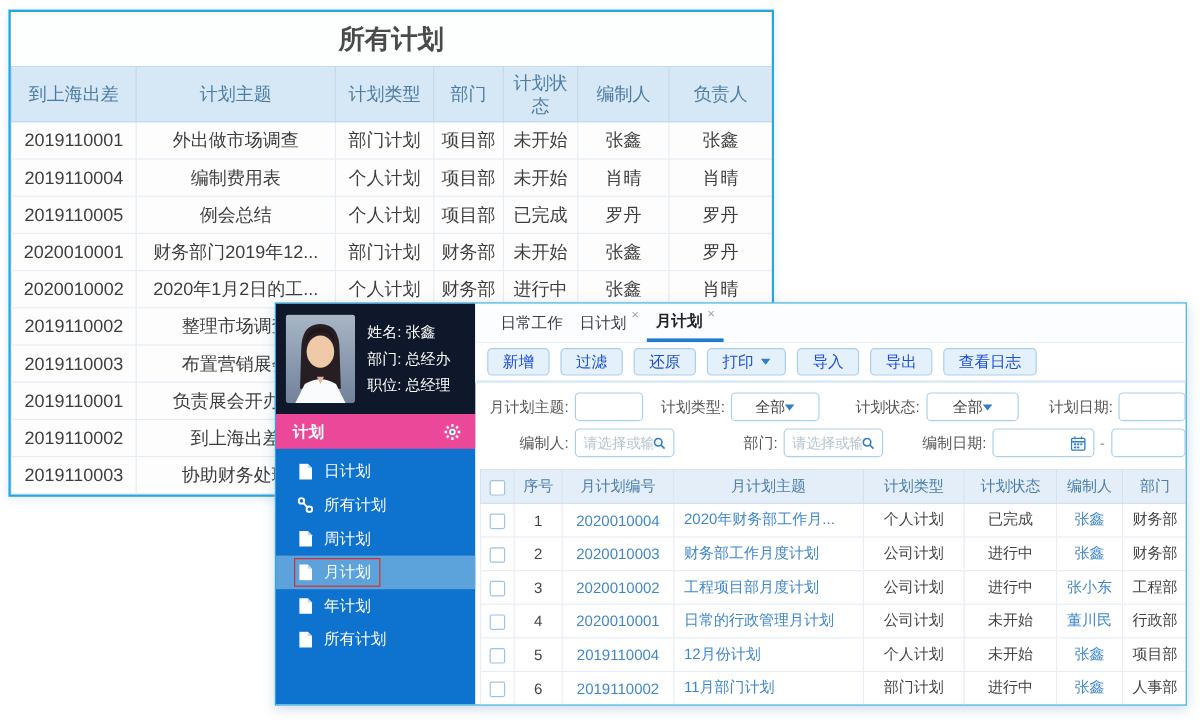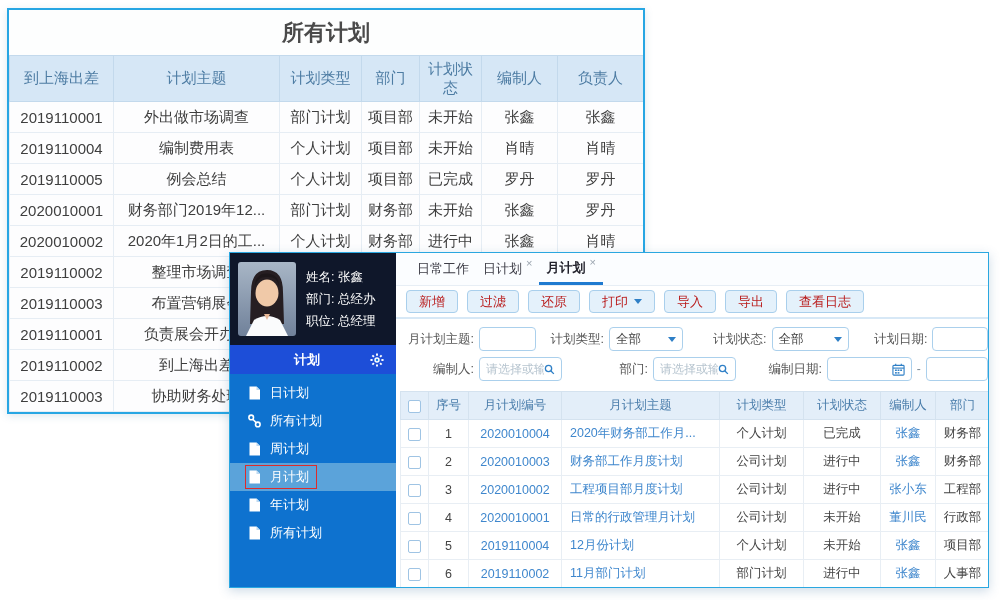--- a/index.html
+++ b/index.html
@@ -21,55 +21,55 @@
   .fg-window { position:absolute; left:229px; top:252px; width:760px; height:336px;
     background:#fff; border:1px solid #2aa7e0; box-shadow:0 3px 10px rgba(60,110,160,.25);
     display:flex; overflow:hidden; }
 
   
   .panel { width:166px; flex:0 0 166px; background:#0e72cf; display:flex; flex-direction:column; }
   .profile { height:92px; background:#0f172a; display:flex; padding:9px 8px; }
   .avatar { width:58px; height:74px; border-radius:3px; overflow:hidden; flex:0 0 58px; }
   .profile-lines { display:flex; flex-direction:column; justify-content:space-around; padding:4px 0 4px 10px; }
   .profile-lines span { color:#fff; font-size:12.5px; white-space:nowrap; }
-  .side-header { height:29px; background:#1d4ed8; display:flex; align-items:center; padding:0 12px 0 14px;text-align:center; }
+  .side-header { height:29px; background:#ec4899; display:flex; align-items:center; padding:0 12px 0 14px; }
   .side-header .sh-label { color:#fff; font-size:13px; font-weight:bold; flex:1; }
   .side-nav { flex:1; padding-top:5px; }
   .side-item { height:28px; display:flex; align-items:center; padding-left:16px; cursor:pointer; }
   .side-item.selected { background:#5ba3da; }
   .side-item .inner { display:inline-flex; align-items:center; padding:2px 7px 2px 2px; }
   .side-item.red .inner { outline:1px solid #dd2b2b; }
   .side-item .lbl { color:#fff; font-size:13px; margin-left:9px; white-space:nowrap; }
   .icon-svg { display:inline-block; vertical-align:middle; }
 
   
   .content { flex:1; display:flex; flex-direction:column; min-width:0; }
   .tabbar { height:33px; background:#fbfdff; border-bottom:1px solid #e7eef5; display:flex;
     align-items:flex-end; padding-left:14px; }
   .tab { position:relative; display:flex; align-items:center; padding:0 7px; height:32px; cursor:pointer;text-align:center; }
   .tab .t-label { font-size:13px; color:#3c3c46; }
   .tab.active .t-label { font-weight:bold; color:#22222c; }
   .tab.active { border-bottom:3px solid #1f7ad0; }
   .tab .close { font-size:11px; color:#9aa4ae; margin:0 0 12px 4px; line-height:10px; cursor:pointer; }
   .toolbar { height:33px; display:flex; align-items:center; gap:9px; padding:0 0 0 10px;
     border-bottom:2px solid #d7e8f6; background:#fff; }
-  .tbtn { height:23px; padding:0 12px; font-size:13px; color:#b91c1c; background:#e4f1fb;
+  .tbtn { height:23px; padding:0 12px; font-size:13px; color:#1d4ed8; background:#e4f1fb;
     border:1px solid #a9cfec; border-radius:4px; display:inline-flex; align-items:center; gap:6px; cursor:pointer; }
   .caret { width:0; height:0; border-left:4px solid transparent; border-right:4px solid transparent;
     border-top:5px solid #2e7fc6; display:inline-block; }
 
   
   .filters { padding:5px 0 4px 0; }
   .f-row { height:30px; display:flex; align-items:center; }
   .f-label { font-size:12.5px; color:#555; text-align:right; margin-right:5px; white-space:nowrap; }
   .f-input, .f-select, .f-date { height:24px; border:1px solid #abd0ec; border-radius:4px; background:#fff;
     display:inline-flex; align-items:center; padding:0 6px; }
   .f-input input { border:none; outline:none; width:100%; font-size:12px; color:#333; background:transparent; }
   .f-input input::placeholder { color:#b6c4cf; }
-  .f-select { justify-content:space-between; cursor:pointer; }
+  .f-select { justify-content:center; cursor:pointer; }
   .f-select .sel-val { font-size:12.5px; color:#444; }
   .dash { font-size:12px; color:#7a8a96; margin:0 5px; }
 
   
   .fg-table-wrap { flex:1; padding:3px 3px 0 4px; overflow:hidden; }
   .fg-table { width:100%; border-collapse:collapse; table-layout:fixed; }
   .fg-table th { background:#e3eef9; color:#4a7dab; font-weight:normal; font-size:12.5px;
     height:28px; border:1px solid #d4e2ef; padding:0 3px; white-space:nowrap; overflow:hidden; }
   .fg-table td { height:28px; font-size:12.5px; color:#444; text-align:center;
     border:1px solid #e8eef4; padding:0 3px; white-space:nowrap; overflow:hidden; background:#fff; }

